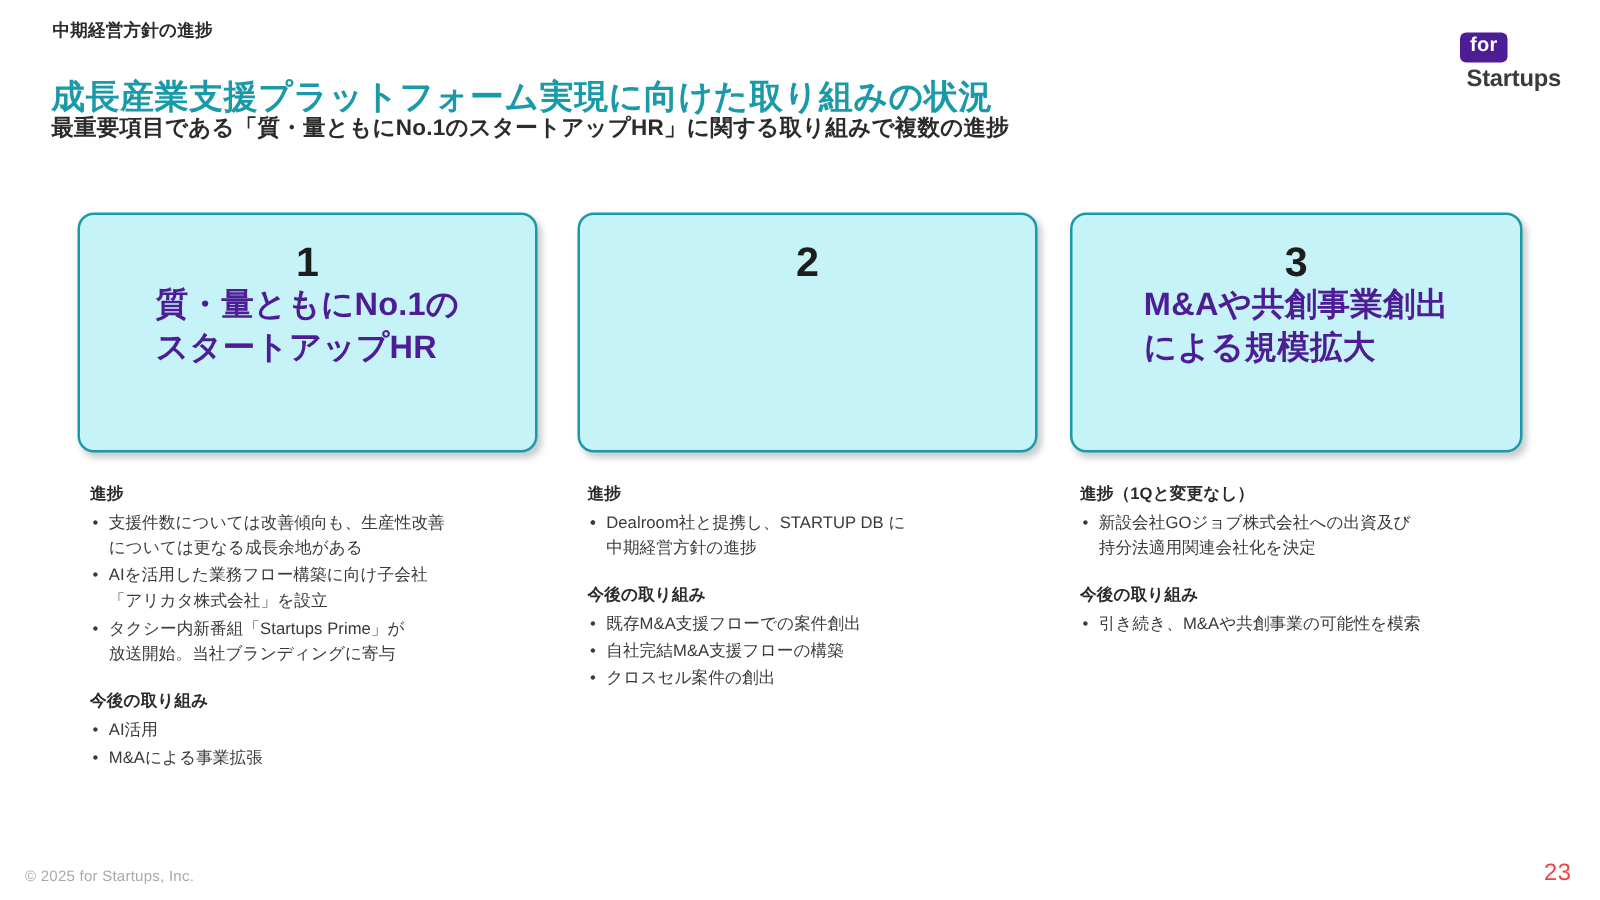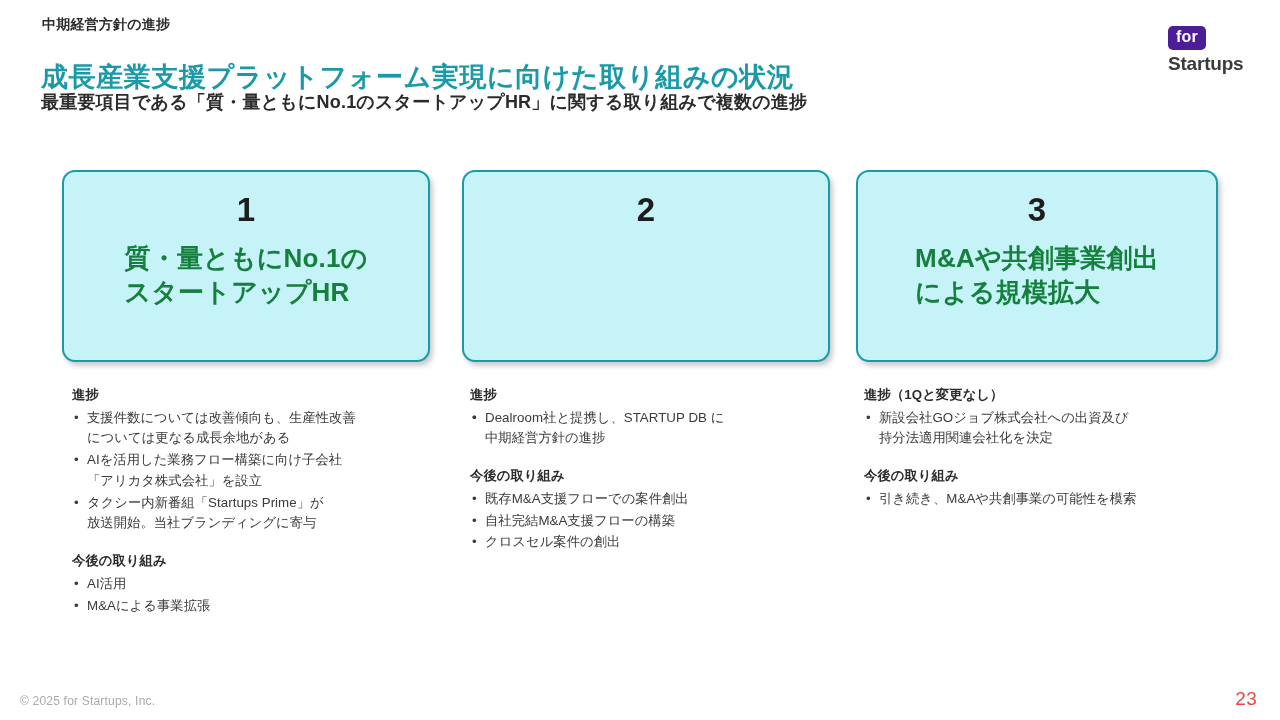--- a/index.html
+++ b/index.html
@@ -73,20 +73,21 @@
     border-radius: 5px;
     letter-spacing: 0.2px;
   }
   .logo-startups {
     display: block;
     margin-top: 4px;
     font-size: 19px;
     font-weight: 700;
     color: #3b3b3b;
     letter-spacing: -0.2px;
+    text-align: center;
   }
 
   
   .cards {
     position: absolute;
     left: 0;
     top: 170px;
     width: 1280px;
     height: 194px;
   }
@@ -108,24 +109,23 @@
   .card-3 { left: 856px; width: 362px; }
 
   .card-number {
     margin-top: 21px;
     font-size: 33px;
     font-weight: 700;
     color: #1d1d1d;
     line-height: 1;
   }
   .card-label {
-    margin-top: 15px;
     font-size: 26px;
     font-weight: 700;
-    color: #15803d;
+    color: #4c1d95;
     line-height: 1.32;
     text-align: left;
     letter-spacing: 0.2px;
     white-space: pre-line;
   }
 
   
   .col {
     position: absolute;
     top: 385px;

